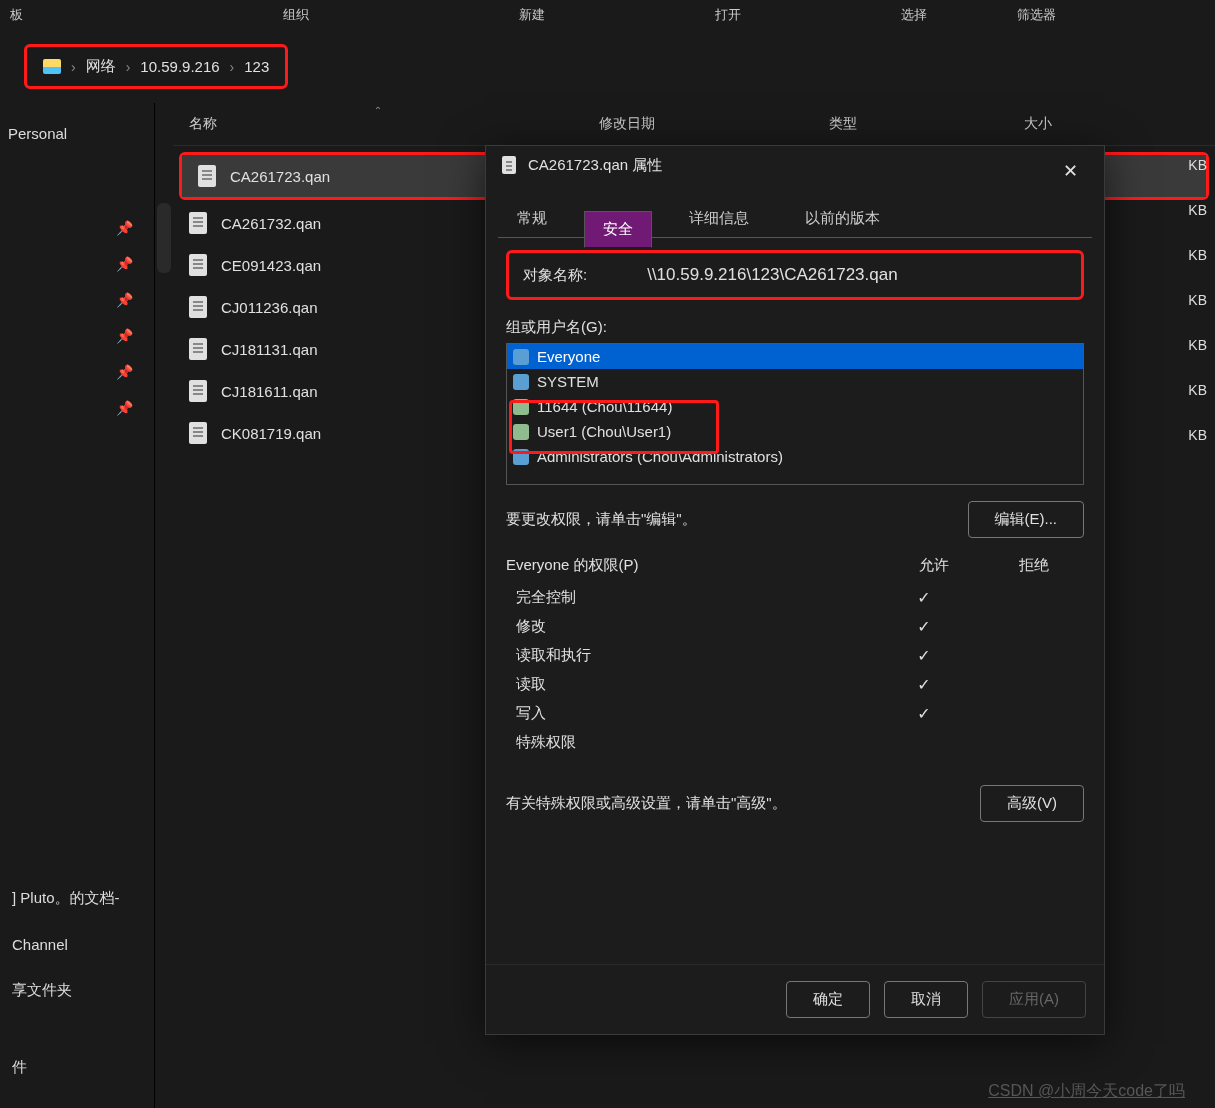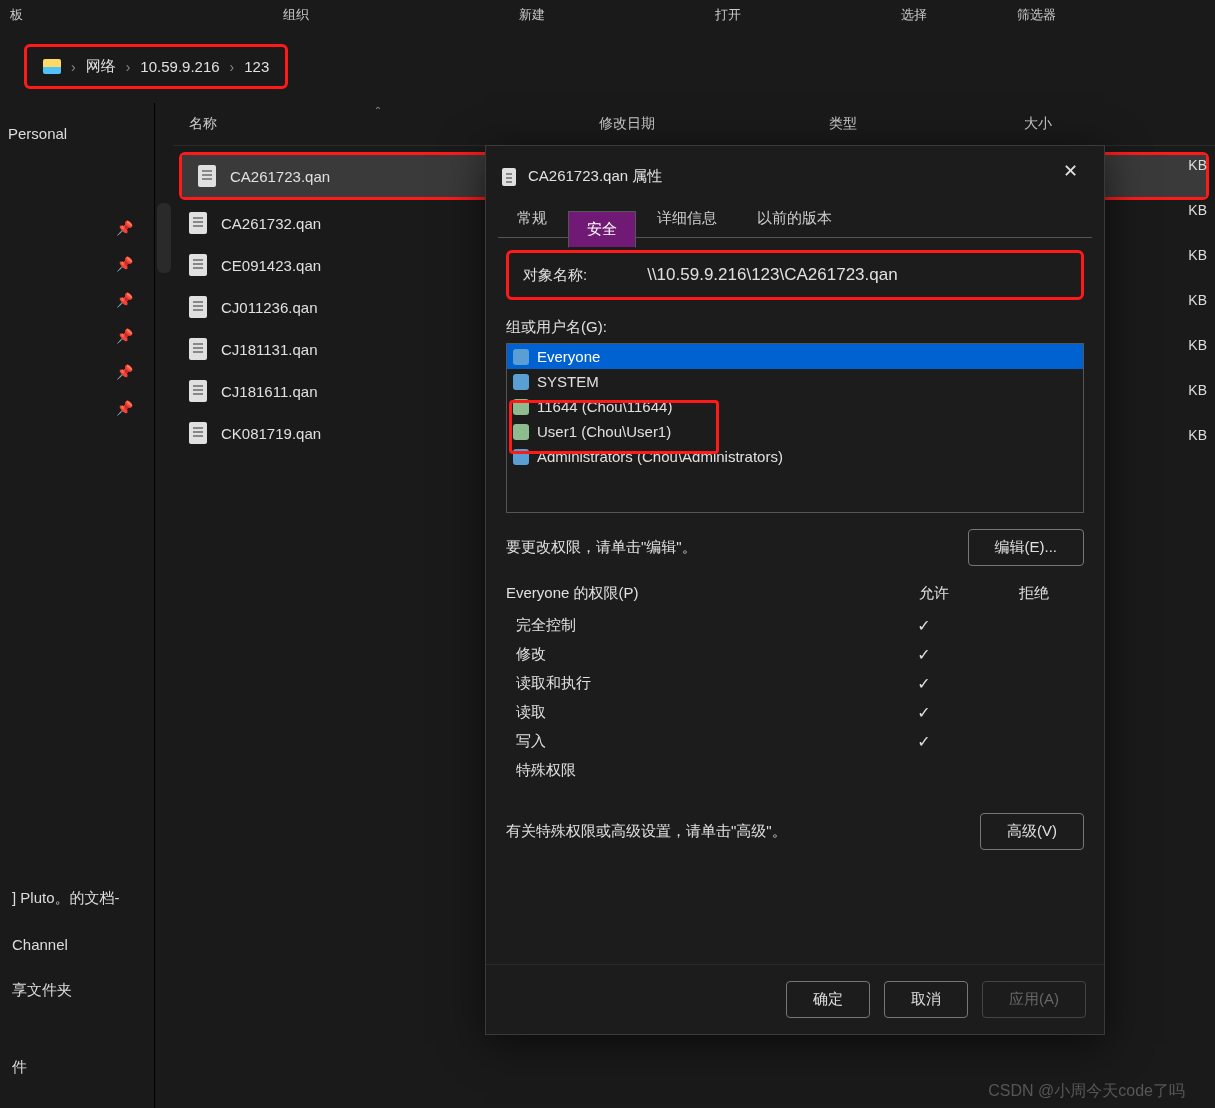--- a/index.html
+++ b/index.html
@@ -40,36 +40,36 @@
     .file-row.selected { background: #3a3a3a; }
     .file-row-hl { border: 3px solid #ff1a1a; border-radius: 6px; margin: 2px 6px; }
     .file-icon { width: 18px; height: 22px; background: #e0e0e0; border-radius: 2px; position: relative; }
     .file-icon::before { content: ""; position: absolute; top: 5px; left: 4px; right: 4px; height: 2px; background: #888; box-shadow: 0 4px 0 #888, 0 8px 0 #888; }
     .file-name { color: #e0e0e0; font-size: 15px; }
     .size-gutter { position: absolute; right: 0; top: 142px; width: 95px; }
     .size-row { height: 45px; display: flex; align-items: center; justify-content: flex-end; color: #ddd; font-size: 14px; padding-right: 8px; }
     
     
     .dialog { position: absolute; top: 145px; left: 485px; width: 620px; height: 890px; background: #1c1c1c; border: 1px solid #3a3a3a; box-shadow: 0 8px 40px rgba(0,0,0,.6); display: flex; flex-direction: column; }
-    .dialog-title { display: flex; align-items: flex-end; padding: 10px 16px; gap: 12px; }
+    .dialog-title { display: flex; align-items: flex-start; padding: 10px 16px; gap: 12px; }
     .dialog-title .file-icon { width: 14px; height: 18px; }
     .dialog-title-text { color: #e0e0e0; font-size: 15px; flex: 1; }
     .close-btn { color: #e0e0e0; font-size: 18px; cursor: pointer; padding: 4px 10px; }
     
-    .tabs { display: flex; padding: 4px 12px 0; gap: 2px; }
+    .tabs { display: flex; padding: 4px 12px 0; gap: 18px; }
     .tab { padding: 8px 18px; color: #ccc; font-size: 15px; border: 1px solid transparent; }
     .tab.active { background: #701a75; border: 1px solid #555; border-bottom: 1px solid #1c1c1c; color: #fff; position: relative; top: 11px; }
     .tab-body { border-top: 1px solid #555; margin: 0 12px; padding: 12px 8px; flex: 1; overflow: auto; }
     
     .obj-row { display: flex; align-items: center; gap: 60px; padding: 12px 14px; border: 3px solid #ff1a1a; border-radius: 6px; margin-bottom: 18px; }
     .obj-label { color: #e0e0e0; font-size: 15px; }
     .obj-val { color: #e0e0e0; font-size: 17px; }
     
     .grp-label { color: #e0e0e0; font-size: 15px; margin-bottom: 6px; }
-    .user-list { border: 1px solid #555; background: #1c1c1c; height: 170px; overflow: auto; }
+    .user-list { border: 1px solid #555; background: #1c1c1c; height: 142px; overflow: auto; }
     .user-row { display: flex; align-items: center; gap: 8px; padding: 4px 6px; font-size: 15px; }
     .user-row.selected { background: #0061d0; color: #fff; }
     .user-icon { width: 16px; height: 16px; border-radius: 3px; background: #6bb; }
     .user-icon.multi { background: #5a9fd4; }
     .user-icon.single { background: #8fbc8f; }
     .hl-users { position: absolute; border: 3px solid #ff1a1a; border-radius: 4px; pointer-events: none; }
     
     .edit-row { display: flex; align-items: center; justify-content: space-between; margin: 16px 0; }
     .edit-text { color: #e0e0e0; font-size: 15px; }
     .btn { background: #1c1c1c; border: 1px solid #777; color: #e0e0e0; padding: 8px 26px; border-radius: 4px; font-size: 15px; cursor: pointer; }
@@ -82,21 +82,21 @@
     .perm-row { display: flex; align-items: center; padding: 5px 10px; font-size: 15px; color: #e0e0e0; }
     .perm-row .pr-name { flex: 1; }
     .perm-row .pr-col { width: 100px; text-align: center; }
     .check { color: #e0e0e0; font-size: 16px; }
     
     .adv-row { display: flex; align-items: center; justify-content: space-between; margin: 28px 0 8px; }
     .adv-text { color: #e0e0e0; font-size: 15px; }
     
     .dialog-buttons { display: flex; gap: 14px; justify-content: flex-end; padding: 16px 18px; border-top: 1px solid #2a2a2a; }
     
-    .watermark { position: absolute; bottom: 6px; right: 30px; color: #888; font-size: 16px; opacity: .55; }
+    .watermark { position: absolute; bottom: 6px; right: 30px; color: #888; font-size: 16px; opacity: .55; text-decoration: underline; }
   </style>
 </head>
 <body>
 
 <div class="top-menu">
   <span class="menu-item">板</span>
   <span class="menu-item" style="margin-left:180px">组织</span>
   <span class="menu-item" style="margin-left:130px">新建</span>
   <span class="menu-item" style="margin-left:90px">打开</span>
   <span class="menu-item" style="margin-left:80px">选择</span>

